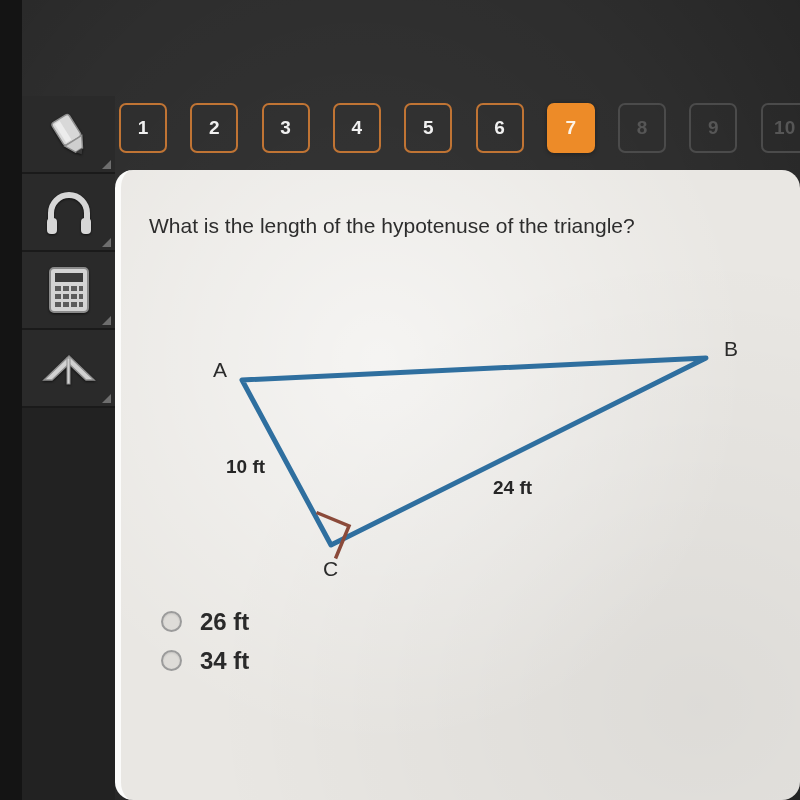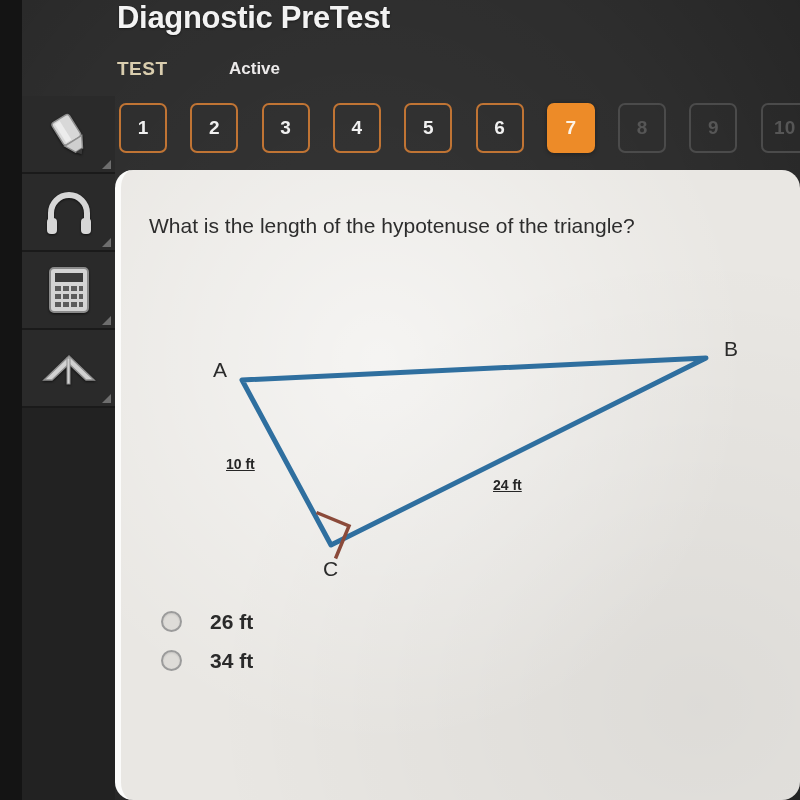--- a/index.html
+++ b/index.html
@@ -156,24 +156,23 @@
   }
   .figure svg { display: block; }
   .vlabel {
     position: absolute;
     font-size: 21px;
     font-weight: normal;
     color: #2b2b2b;
   }
   .slabel {
     position: absolute;
-    font-size: 14px;
+    font-size: 19px;
     font-weight: bold;
     color: #262626;
-    text-decoration: underline;
   }
 
   
   .options {
     position: absolute;
     left: 40px; top: 432px;
     width: 400px;
   }
   .option-row {
     display: flex;
@@ -183,38 +182,33 @@
   }
   .radio {
     width: 21px; height: 21px;
     border-radius: 50%;
     border: 2px solid #9b9b9b;
     background: #dedcd8;
     box-shadow: inset 0 1px 2px rgba(0,0,0,0.10);
     flex: 0 0 auto;
   }
   .option-label {
-    margin-left: 28px;
-    font-size: 21px;
+    margin-left: 18px;
+    font-size: 24px;
     font-weight: bold;
     color: #2a2a2a;
   }
 </style>
 </head>
 <body>
 
 <div id="app">
 
   <div class="left-gutter"></div>
 
-  <div class="header">
-    <div class="page-title">Diagnostic PreTest</div>
-    <div class="test-label">TEST</div>
-    <div class="active-label">Active</div>
-  </div>
 
   <div class="tabstrip" id="tabstrip">
       <div class="qtab available" style="left: 119px;">1</div>
       <div class="qtab available" style="left: 190.3px;">2</div>
       <div class="qtab available" style="left: 261.6px;">3</div>
       <div class="qtab available" style="left: 332.9px;">4</div>
       <div class="qtab available" style="left: 404.2px;">5</div>
       <div class="qtab available" style="left: 475.5px;">6</div>
       <div class="qtab current" style="left: 546.8px;">7</div>
       <div class="qtab locked" style="left: 618.1px;">8</div>

